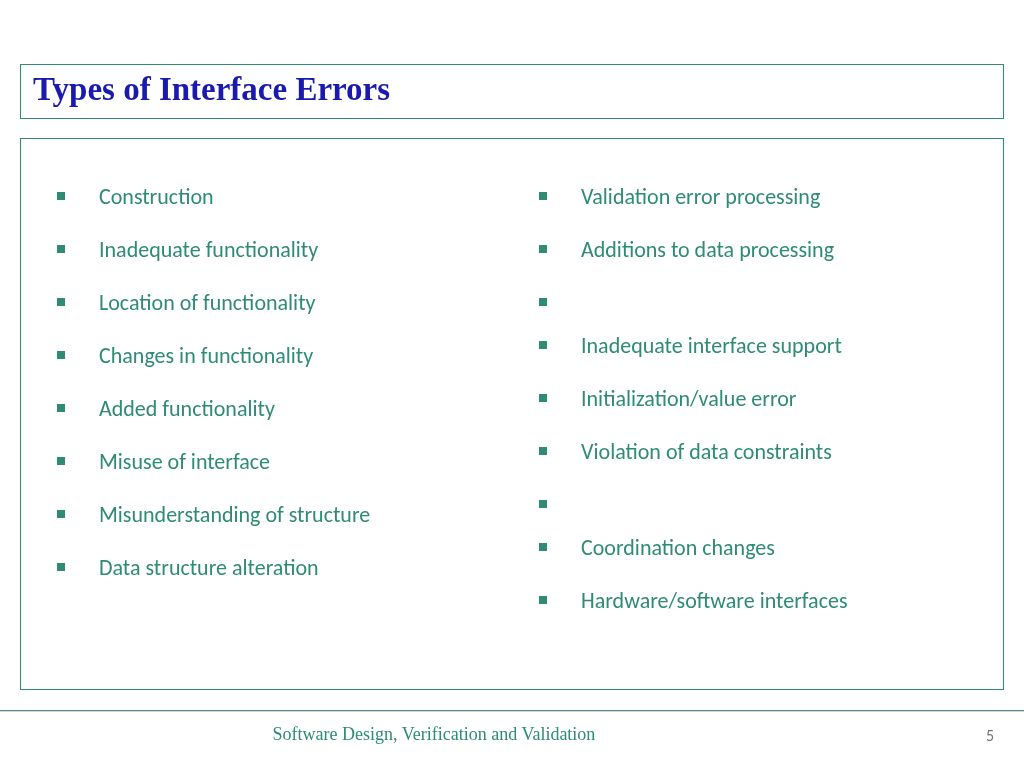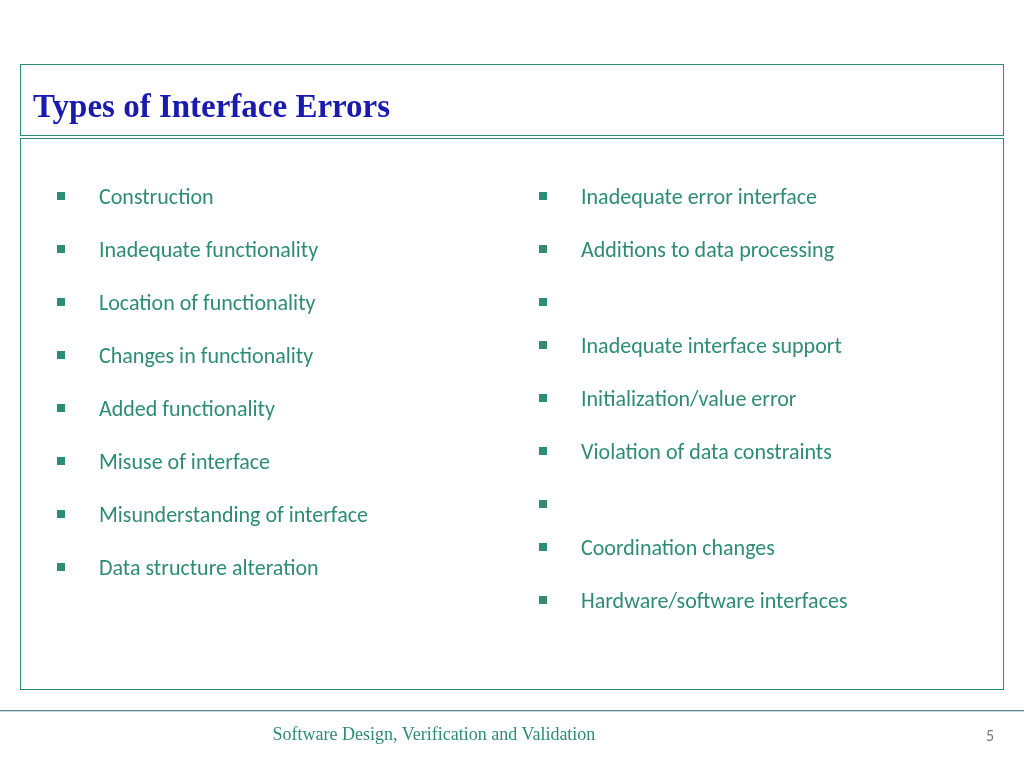--- a/index.html
+++ b/index.html
@@ -17,21 +17,20 @@
     top: 64px;
     width: 984px;
     border: 1px solid #2e8b74;
     padding: 6px 12px 10px 12px;
   }
   .title-text {
     font-family: 'Book Antiqua', Palatino, Georgia, serif;
     font-weight: bold;
     font-size: 33px;
     color: #1a1aaf;
-    margin-top: 17px;
   }
   .content-box {
     position: absolute;
     left: 20px;
     top: 138px;
     width: 984px;
     height: 552px;
     border: 1px solid #2e8b74;
     padding: 44px 24px;
     display: flex;
@@ -113,31 +112,31 @@
     <div class="item">
         <div class="bullet"></div>
         <div class="item-text">Added functionality</div>
       </div>
     <div class="item">
         <div class="bullet"></div>
         <div class="item-text">Misuse of interface</div>
       </div>
     <div class="item">
         <div class="bullet"></div>
-        <div class="item-text">Misunderstanding of interface</div>
+        <div class="item-text">Misunderstanding of structure</div>
       </div>
     <div class="item">
         <div class="bullet"></div>
         <div class="item-text">Data structure alteration</div>
       </div>
   </div>
   <div class="col col-right">
     <div class="item">
         <div class="bullet"></div>
-        <div class="item-text">Inadequate error interface</div>
+        <div class="item-text">Validation error processing</div>
       </div>
     <div class="item">
         <div class="bullet"></div>
         <div class="item-text">Additions to data processing</div>
       </div>
     <div class="item">
         <div class="bullet"></div>
       </div>
     <div class="item">
         <div class="bullet"></div>

